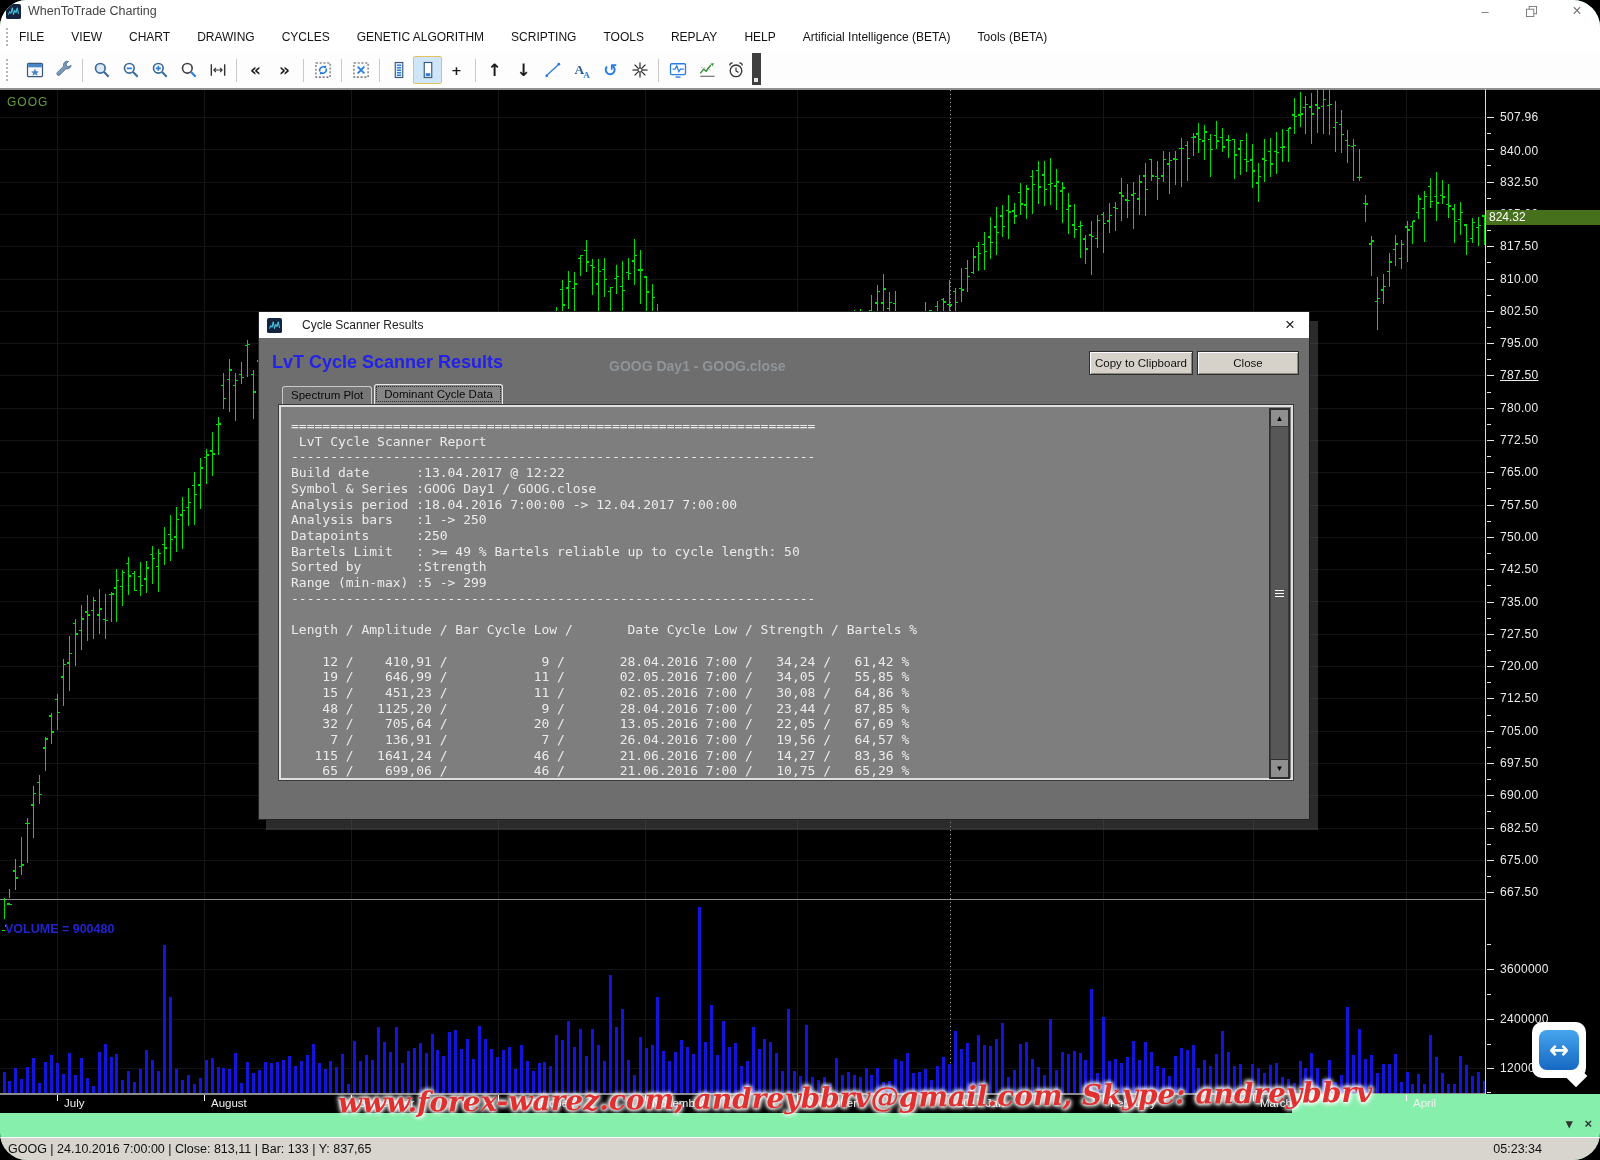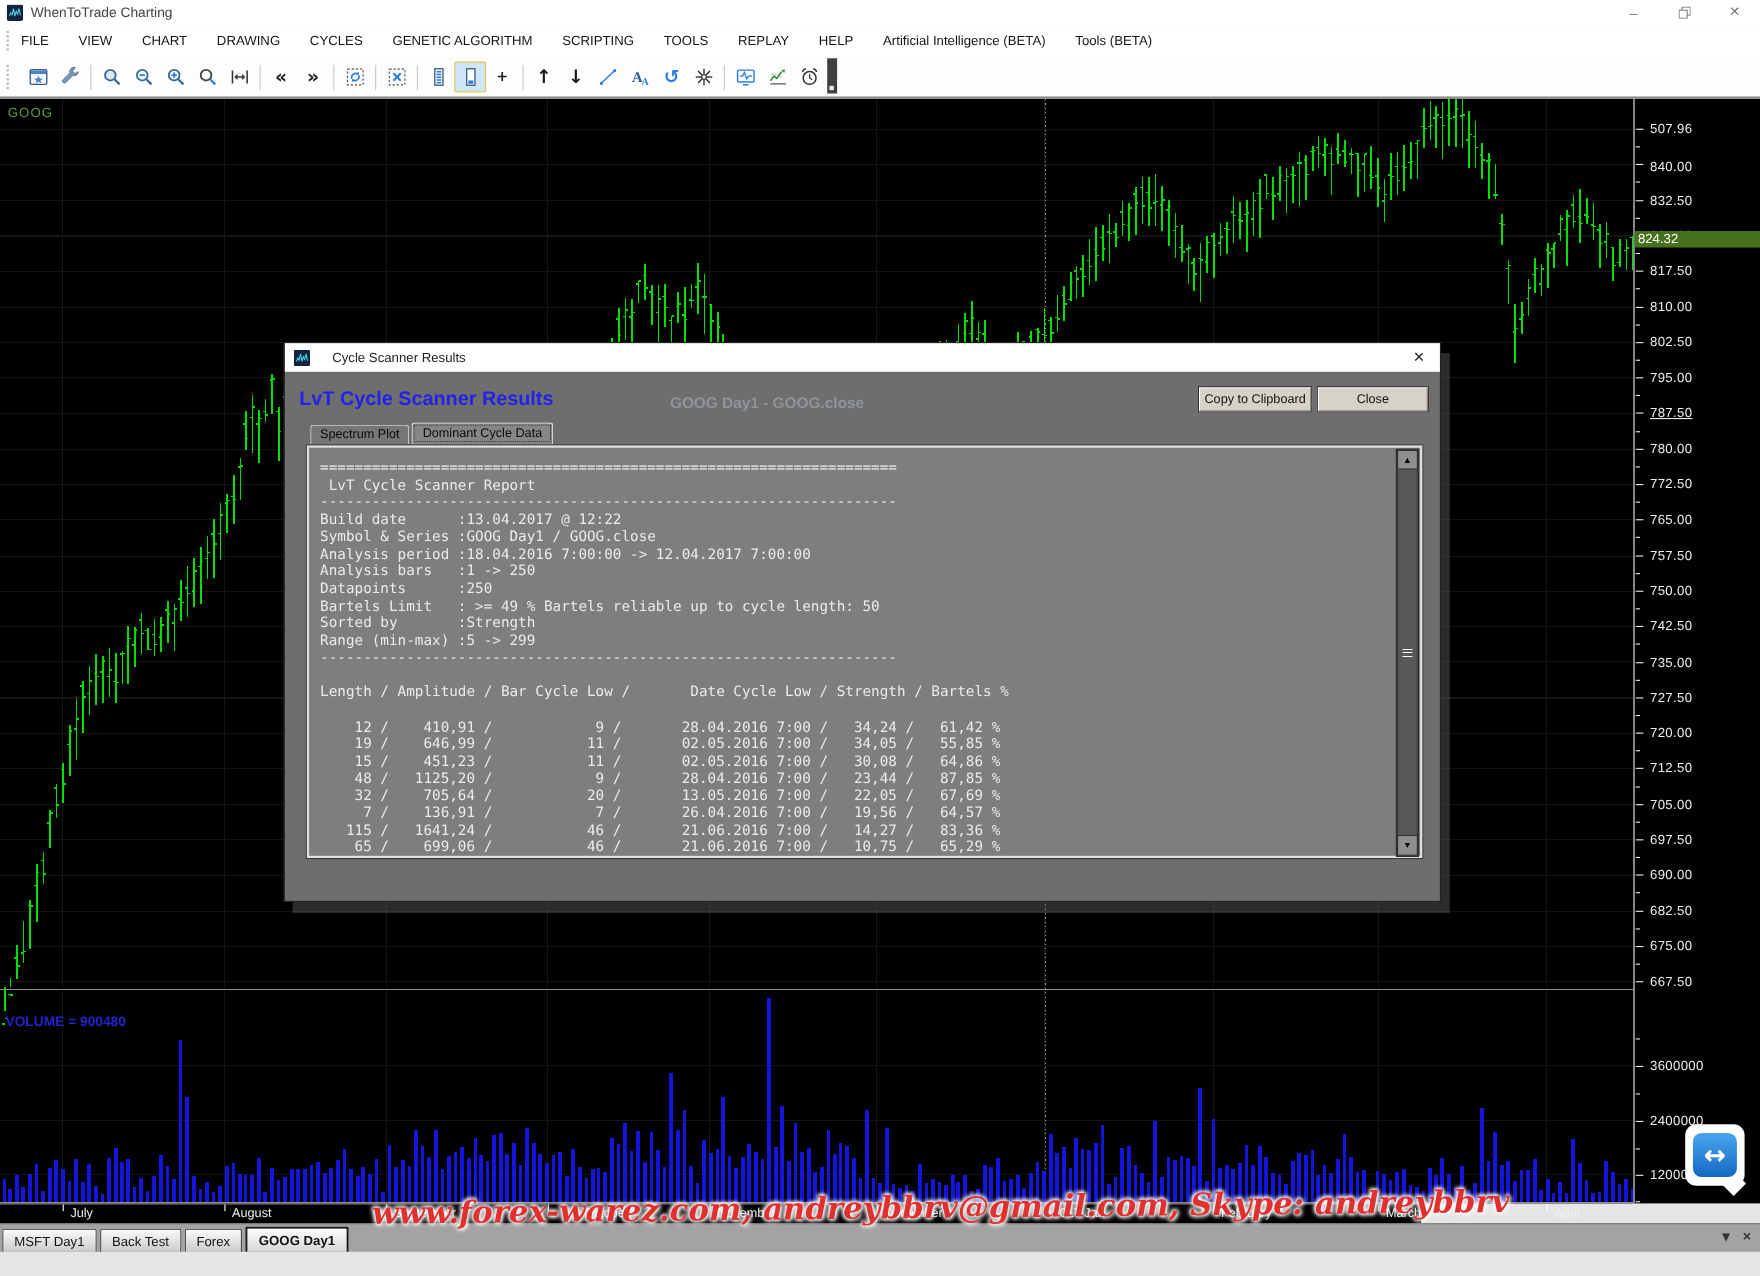--- a/index.html
+++ b/index.html
@@ -1,17 +1,17 @@
 <!DOCTYPE html>
 <html><head>
 <meta charset="utf-8">
 <style>
   html,body{margin:0;padding:0;background:#000;}
-  #root{position:relative;width:1600px;height:1160px;overflow:hidden;background:#e5e5e5;
-        font-family:"Liberation Sans",sans-serif;-webkit-font-smoothing:antialiased;}
+  #root{position:relative;width:1600px;height:1160px;overflow:hidden;background:#86efac;
+        font-family:"Liberation Sans",sans-serif;border-radius:27px;-webkit-font-smoothing:antialiased;}
   
   .titlebar{position:absolute;left:0;top:0;width:1600px;height:22px;background:#fff;display:flex;align-items:center;}
   .titlebar .app-icon{width:15px;height:15px;margin-left:6px;}
   .titlebar .title{font-size:12.5px;color:#444;margin-left:7px;}
   .wincontrols{position:absolute;right:0;top:0;height:22px;display:flex;}
   .wbtn{width:46px;height:22px;display:flex;align-items:center;justify-content:center;color:#777;font-size:13px;cursor:default;}
   .menubar{position:absolute;left:0;top:22px;width:1600px;height:30px;background:#fff;display:flex;align-items:center;border-bottom:1px solid #e3e3e3;}
   .menu-grip{width:3px;height:18px;border-left:2px dotted #aeb6c2;margin:0 8px 0 6px;}
   .menuitem{font-size:12px;color:#141414;margin-right:27px;white-space:nowrap;cursor:default;}
   .toolbar{position:absolute;left:0;top:52px;width:1600px;height:36px;background:#fdfdfd;display:flex;align-items:center;}
@@ -1480,31 +1480,29 @@
       <div class="mtick" style="left: 950px;"></div>
       <div class="mlabel" style="left: 957px;">2017 Jan</div>
       <div class="mtick" style="left: 1103px;"></div>
       <div class="mlabel" style="left: 1110px;">February</div>
       <div class="mtick" style="left: 1253px;"></div>
       <div class="mlabel" style="left: 1260px;">March</div>
       <div class="mtick" style="left: 1406px;"></div>
       <div class="mlabel" style="left: 1413px;">April</div>
     </div>
 
-  <div id="tab-strip">
-      <div class="ctab">MSFT Day1</div>
-      <div class="ctab">Back Test</div>
-      <div class="ctab">Forex</div>
-      <div class="ctab active">GOOG Day1</div>
-    </div>
   <div class="strip-icons">
     <span>▾</span>
     <span>×</span>
   </div>
 
+  <div id="statusbar">
+    <span id="status-left">GOOG | 24.10.2016 7:00:00 | Close: 813,11 | Bar: 133 | Y: 837,65</span>
+    <span id="status-time">05:23:34</span>
+  </div>
 
   <div id="watermark">www.forex-warez.com, andreybbrv@gmail.com, Skype: andreybbrv</div>
 
   <div id="dialog">
     <div id="dlg-titlebar">
       <svg class="app-icon">
           <use href="#sym-logo"></use>
         </svg>
       <span id="dlg-title">Cycle Scanner Results</span>
       <div id="dlg-close">×</div>

